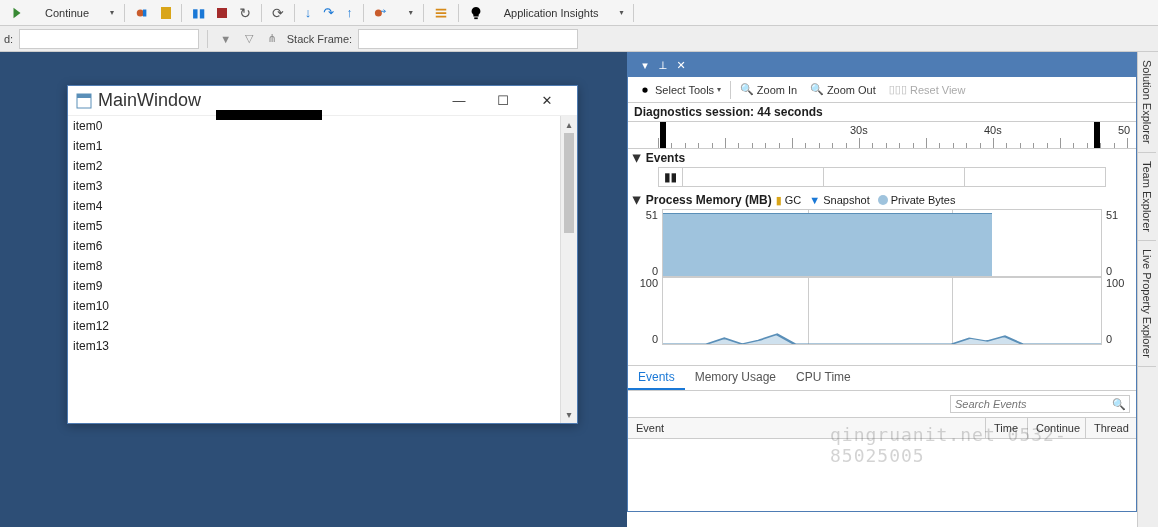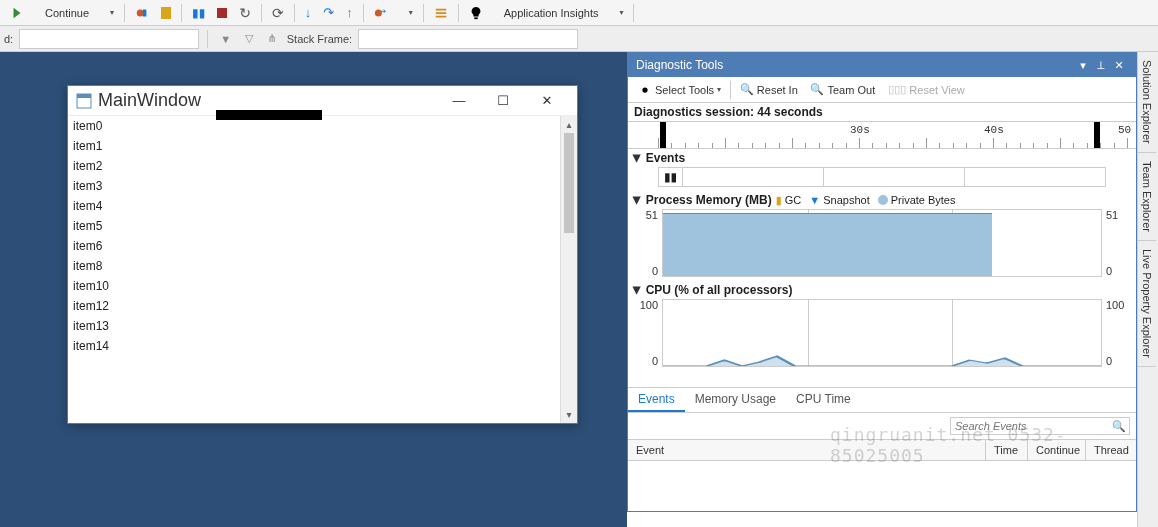--- a/index.html
+++ b/index.html
@@ -49,21 +49,21 @@
 .diag-title { flex: 1; }
 .diag-tbtn { width: 18px; text-align: center; font-size: 11px; }
 .diag-toolbar { height: 26px; border-bottom: 1px solid #ccc; display: flex; align-items: center; padding: 0 4px; gap: 1px; }
 .dt-btn { display: inline-flex; align-items: center; gap: 3px; padding: 2px 6px; font-size: 11px; color: #333; }
 .dt-btn.disabled { color: #aaa; }
 .dt-sep { width: 1px; height: 18px; background: #ccc; margin: 0 2px; }
 
 .session-label { padding: 2px 6px; font-size: 12px; font-weight: 600; }
 .timeline { height: 28px; border-top: 1px solid #ccc; border-bottom: 1px solid #ccc; position: relative; background: #fff; }
 .tick-label { position: absolute; top: 2px; font-size: 11px; color: #333; }
-.timeline-ticks { position: absolute; left: 30px; right: 0; top: 0; bottom: 0; font-family: Liberation Mono, monospace; }
+.timeline-ticks { position: absolute; left: 30px; right: 0; top: 0; bottom: 0; }
 .timeline-ticks span.tick { position: absolute; bottom: 0; width: 1px; height: 6px; background: #999; }
 .marker { position: absolute; top: 0; width: 6px; height: 100%; background: #000; }
 
 .section-hdr { padding: 2px 6px; font-size: 12px; font-weight: 600; display: flex; align-items: center; gap: 4px; }
 .tri { font-size: 10px; color: #333; transform: rotate(90deg); display: inline-block; }
 .events-row { height: 20px; border: 1px solid #ccc; margin: 0 30px; display: flex; }
 .events-pause { width: 24px; display: flex; align-items: center; justify-content: center; border-right: 1px solid #ccc; }
 .events-cell { flex: 1; border-right: 1px solid #ccc; }
 
 .chart-legend { float: right; display: flex; gap: 8px; font-size: 11px; font-weight: 400; }
@@ -211,57 +211,56 @@
     <div class="black-bar"></div>
     <div class="list-area" id="list-area">
         <div class="list-item">item0</div>
         <div class="list-item">item1</div>
         <div class="list-item">item2</div>
         <div class="list-item">item3</div>
         <div class="list-item">item4</div>
         <div class="list-item">item5</div>
         <div class="list-item">item6</div>
         <div class="list-item">item8</div>
+        <div class="list-item">item9</div>
         <div class="list-item">item10</div>
         <div class="list-item">item12</div>
         <div class="list-item">item13</div>
-        <div class="list-item">item14</div>
       </div>
     <div class="scrollbar">
       <div class="scroll-arrow">▴</div>
       <div class="scroll-thumb"></div>
       <div class="scroll-arrow down">▾</div>
     </div>
   </div>
 </div>
 
 <div class="diag-panel">
   <div class="diag-titlebar">
-    <span class="diag-title">Diagnostic Tools</span>
     <span class="diag-tbtn">▾</span>
     <span class="diag-tbtn">⟂</span>
     <span class="diag-tbtn">✕</span>
   </div>
   <div class="diag-toolbar">
     <span class="dt-btn">
       <svg width="14" height="14" class="gear-icon" viewBox="0 0 16 16">
           <circle cx="8" cy="8" r="3"></circle>
           <path d="M8 1v2M8 13v2M1 8h2M13 8h2M3 3l1.5 1.5M11.5 11.5L13 13M13 3l-1.5 1.5M4.5 11.5L3 13"></path>
         </svg>
       <span>Select Tools</span>
       <span class="dropdown-arrow">▾</span>
     </span>
     <span class="dt-sep"></span>
     <span class="dt-btn">
       <span>🔍</span>
-      <span>Reset In</span>
+      <span>Zoom In</span>
     </span>
     <span class="dt-btn">
       <span>🔍</span>
-      <span>Team Out</span>
+      <span>Zoom Out</span>
     </span>
     <span class="dt-btn disabled">
       <span style="color:#bbb;">▯▯▯</span>
       <span>Reset View</span>
     </span>
   </div>
   <div class="session-label">Diagnostics session: 44 seconds</div>
   <div class="timeline">
     <div class="marker" style="left:32px;"></div>
     <div class="timeline-ticks" id="timeline-ticks">
@@ -348,24 +347,20 @@
       <div class="grid" style="left:33%;"></div>
       <div class="grid" style="left:66%;"></div>
       <div class="mem-fill" style="width:75%;"></div>
     </div>
     <div class="chart-y2">
         <span class="yt">51</span>
         <span class="yb">0</span>
       </div>
   </div>
 
-  <div class="section-hdr" style="margin-top:4px;">
-    <span class="tri">▶</span>
-    <span>CPU (% of all processors)</span>
-  </div>
   <div class="chart">
     <div class="chart-y">
         <span class="yt">100</span>
         <span class="yb">0</span>
       </div>
     <div class="chart-area">
       <div class="grid" style="left:33%;"></div>
       <div class="grid" style="left:66%;"></div>
       <svg class="cpu-line" width="100%" height="100%" viewBox="0 0 100 68" preserveAspectRatio="none">
         <path d="M0 68 L10 68 L14 62 L18 68 L22 64 L26 58 L30 68 L66 68 L70 62 L74 65 L78 60 L82 68 L100 68" stroke="#5a8fb8" stroke-width="1" fill="#cfe1ee"></path>

